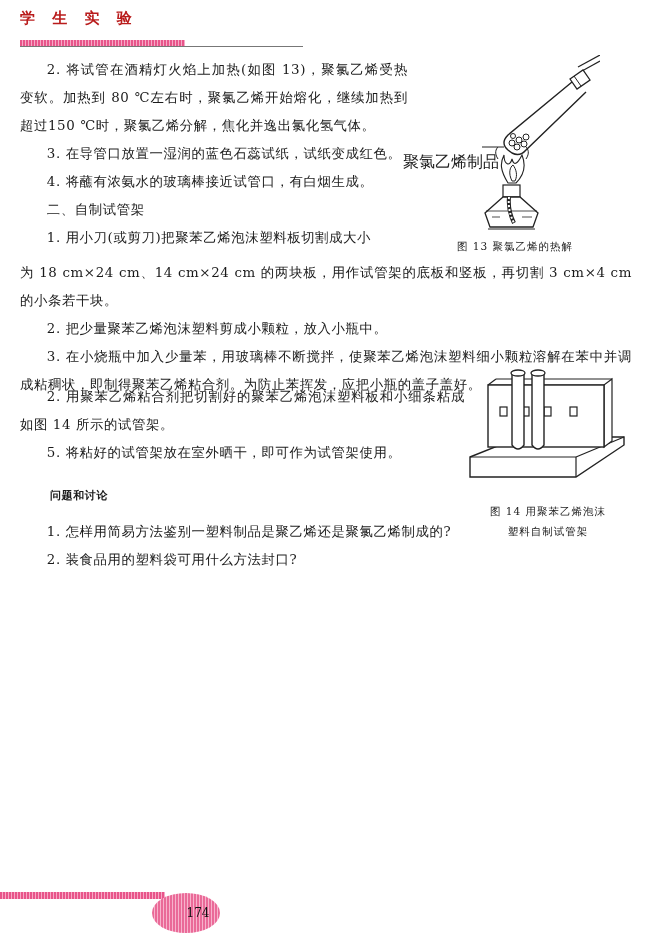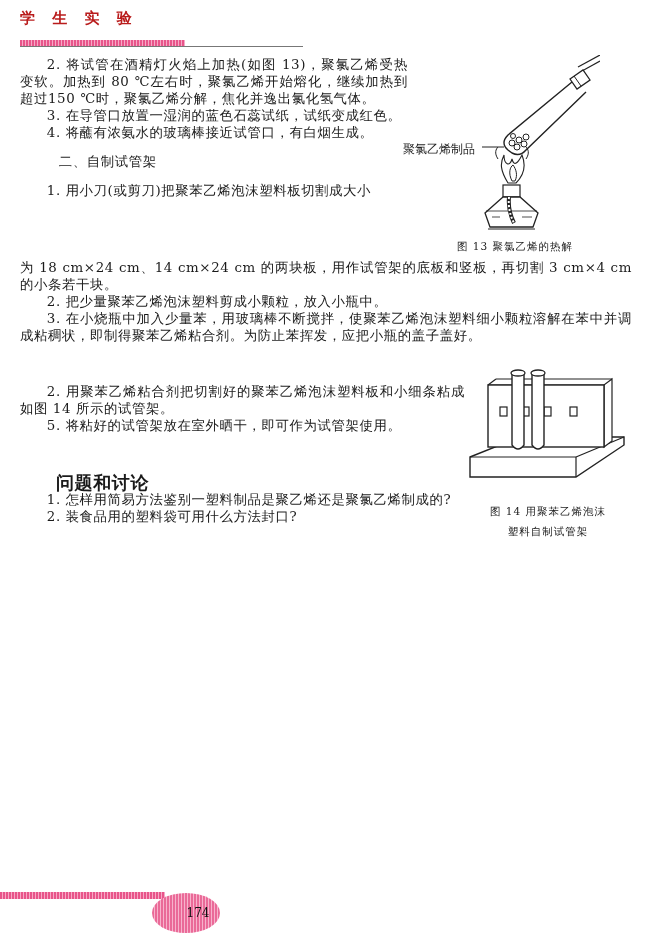--- a/index.html
+++ b/index.html
@@ -46,53 +46,54 @@
       position: absolute;
       left: 0;
       bottom: -1px;
       width: 283px;
       height: 1px;
       background: #777;
     }
     .body-text {
       position: absolute;
       font-size: 13.4px;
-      line-height: 17px;
+      line-height: 28px;
       letter-spacing: 0.6px;
       text-align: justify;
     }
     .para {
       margin: 0;
       text-indent: 2em;
     }
     .para.noindent {
       text-indent: 0;
     }
     .section-head {
-      margin: 12px;
+      margin: 0;
       text-indent: 2em;
     }
     .q-head {
-      margin: 0;
+      margin: 8px;
       text-indent: 2em;
       font-family: "DejaVu Sans", "Liberation Sans", sans-serif;
       font-weight: bold;
-      font-size: 18px;
+      font-size: 11px;
     }
     .caption {
       position: absolute;
       font-size: 10.5px;
       letter-spacing: 1px;
       color: #222;
       text-align: center;
     }
     .fig-label {
       position: absolute;
-      font-size: 12px;
+      font-size: 16px;
       color: #222;
+      margin-top: 11px;
     }
     .footer-rule {
       position: absolute;
       left: 0;
       top: 892px;
       width: 165px;
       height: 7px;
       background: repeating-linear-gradient(90deg, #e8558a 0px, #e8558a 2px, #f6a9c6 2px, #f6a9c6 3px);
     }
     .page-num-oval {

